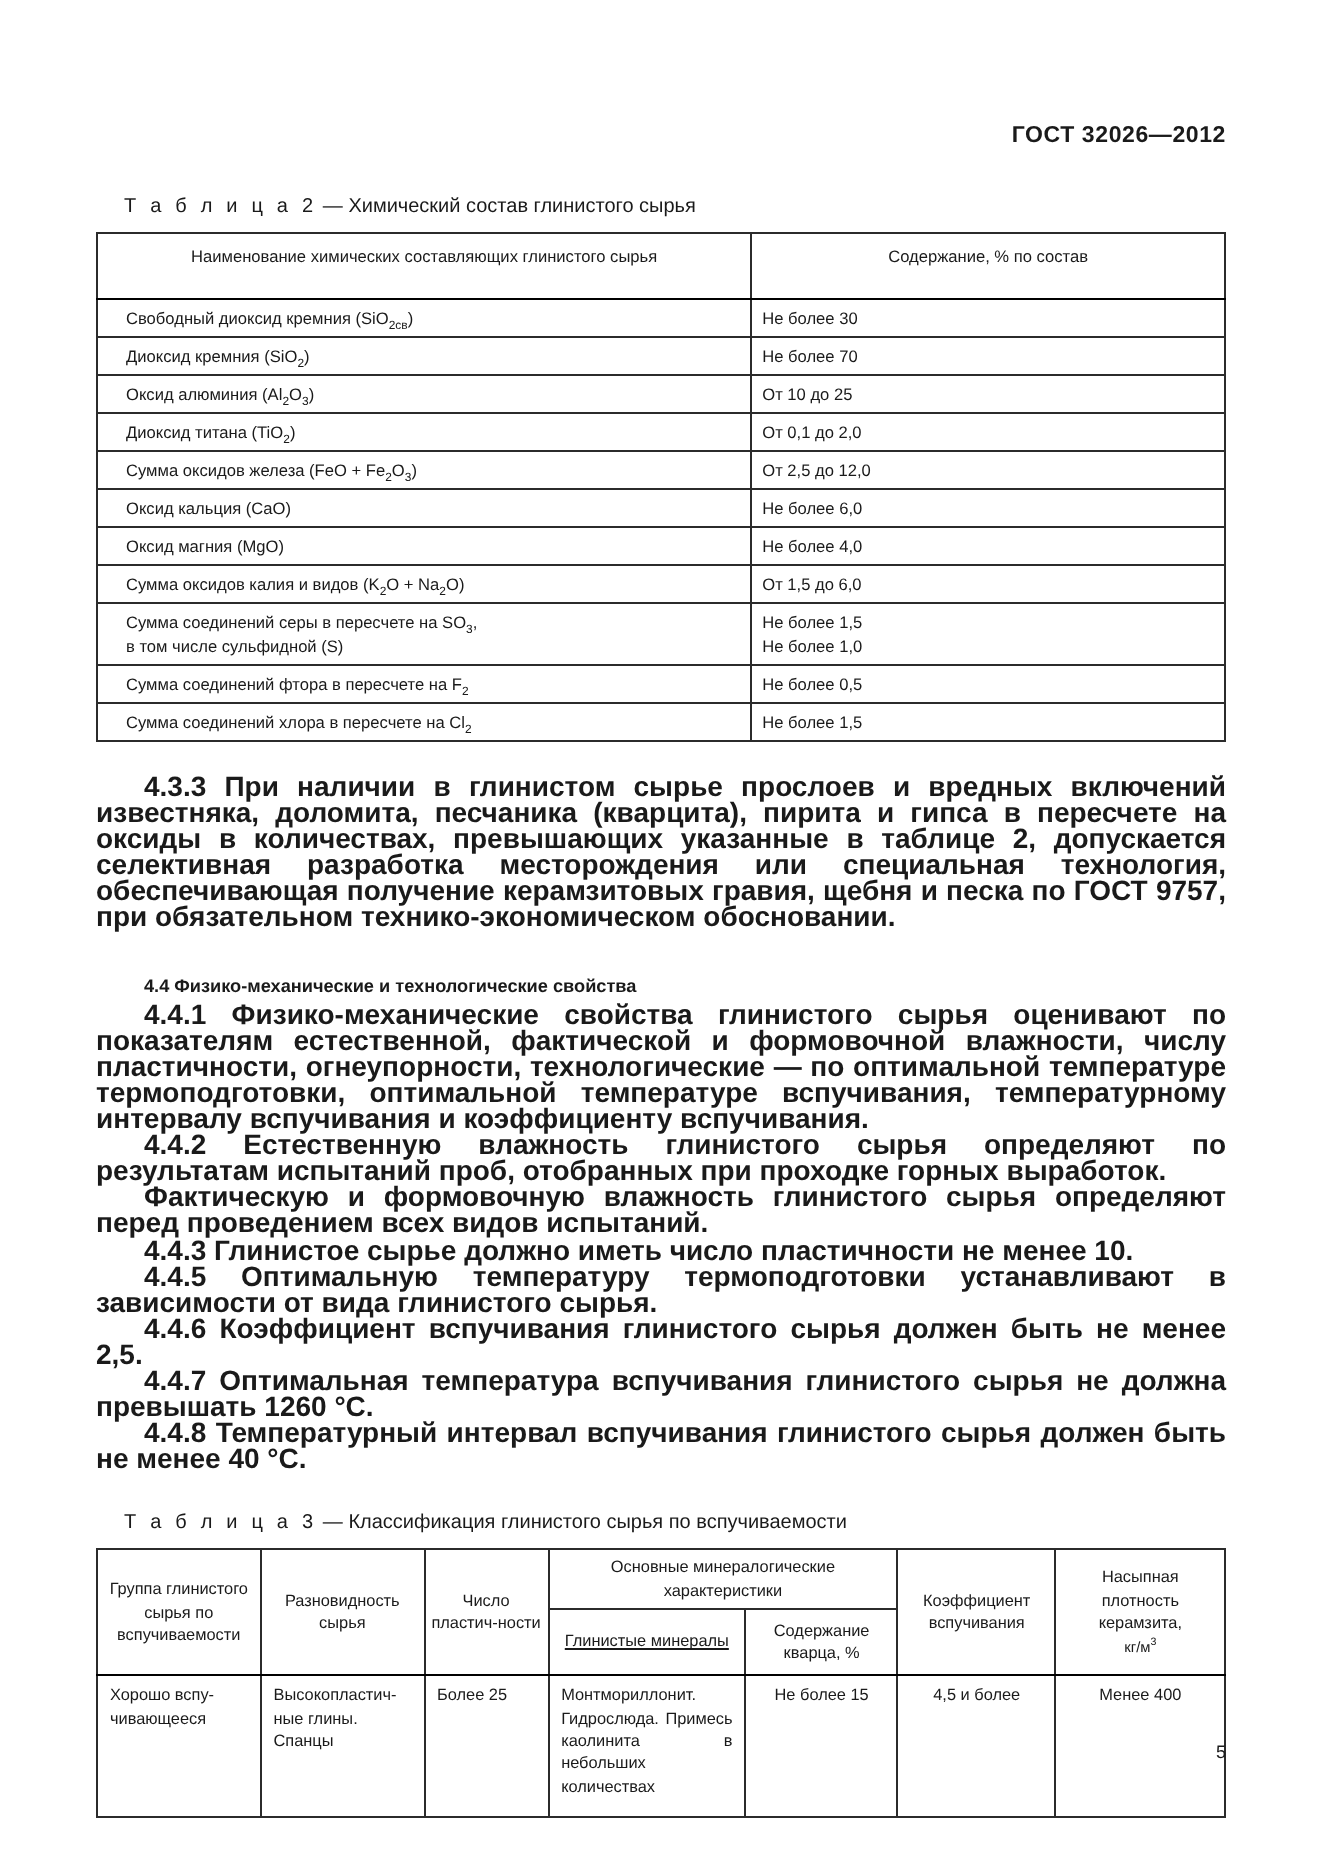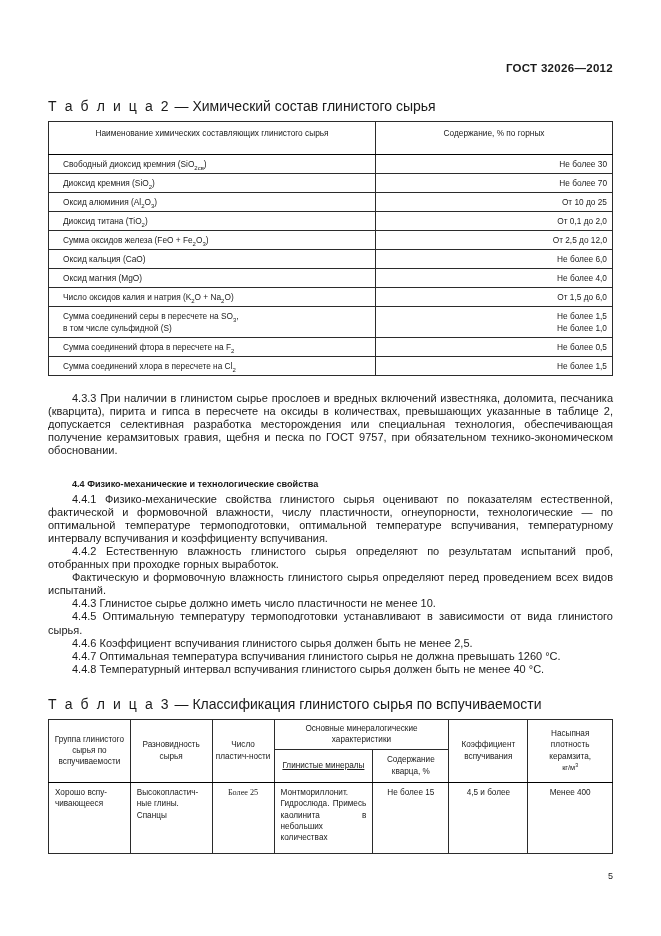--- a/index.html
+++ b/index.html
@@ -29,24 +29,25 @@
     text-align: right;
     font-size: 11.5px;
     font-weight: bold;
     letter-spacing: 0.3px;
     padding-top: 62px;
     height: 16px;
   }
 
   
   .table-caption {
-    font-size: 14px;
+    font-size: 10px;
     margin-top: 20px;
     margin-bottom: 7px;
     white-space: nowrap;
+    margin-left: 14px;
   }
   .table-caption .tcap-word {
     letter-spacing: 2.1px;
   }
 
   
   table.gost {
     border-collapse: collapse;
     width: 100%;
     table-layout: fixed;
@@ -68,46 +69,47 @@
   }
 
   
   #table2 td.name {
     text-align: left;
     padding-left: 14px;
     height: 11px;
     line-height: 12px;
   }
   #table2 td.val {
-    text-align: right;
+    text-align: left;
     line-height: 12px;
   }
   #table2 thead td {
     padding-top: 6px;
     padding-bottom: 16px;
   }
   #table2 td.name.two-line {
     line-height: 12.5px;
     padding-top: 2px;
     padding-bottom: 2px;
   }
   sub { font-size: 0.72em; line-height: 0; }
   sup { font-size: 0.72em; line-height: 0; }
 
   
   .body-block {
     margin-top: 16px;
   }
   p.para {
     margin: 0;
-    font-size: 11px;
+    font-size: 14px;
     line-height: 13.1px;
     text-align: justify;
     text-indent: 24px;
     hyphens: manual;
+    font-weight: bold;
   }
   h3.sec {
     margin: 21px 0 1px 0;
     font-size: 9.1px;
     line-height: 13.1px;
     font-weight: bold;
     text-indent: 24px;
   }
 
   
@@ -151,21 +153,21 @@
   </div>
 
   <table class="gost" id="table2">
     <colgroup>
         <col style="width:58%">
         <col style="width:42%">
       </colgroup>
     <thead>
       <tr>
         <td>Наименование химических составляющих глинистого сырья</td>
-        <td>Содержание, % по горных</td>
+        <td>Содержание, % по состав</td>
       </tr>
     </thead>
     <tbody>
       <tr>
         <td class="name"><span>Свободный диоксид кремния (SiO</span><sub>2св</sub><span>)</span></td>
         <td class="val">Не более 30</td>
       </tr>
       <tr>
         <td class="name"><span>Диоксид кремния (SiO</span><sub>2</sub><span>)</span></td>
         <td class="val">Не более 70</td>
@@ -184,21 +186,21 @@
       </tr>
       <tr>
         <td class="name">Оксид кальция (CaO)</td>
         <td class="val">Не более 6,0</td>
       </tr>
       <tr>
         <td class="name">Оксид магния (MgO)</td>
         <td class="val">Не более 4,0</td>
       </tr>
       <tr>
-        <td class="name"><span>Число оксидов калия и натрия (K</span><sub>2</sub><span>O + Na</span><sub>2</sub><span>O)</span></td>
+        <td class="name"><span>Сумма оксидов калия и видов (K</span><sub>2</sub><span>O + Na</span><sub>2</sub><span>O)</span></td>
         <td class="val">От 1,5 до 6,0</td>
       </tr>
       <tr>
         <td class="name two-line">
           <span>Сумма соединений серы в пересчете на SO</span><sub>3</sub><span>,</span><br>
           <span>в том числе сульфидной (S)</span>
         </td>
         <td class="val">
           <span>Не более 1,5</span><br>
           <span>Не более 1,0</span>
@@ -258,21 +260,21 @@
       </tr>
       <tr>
         <td style="height:26px;text-decoration:underline;">Глинистые минералы</td>
         <td style="height:26px;">Содержание кварца, %</td>
       </tr>
     </thead>
     <tbody>
       <tr>
         <td>Хорошо вспу-чивающееся</td>
         <td>Высокопластич-ные глины. Спанцы</td>
-        <td class="c" style="text-align:center;font-family:Liberation Serif, serif;">Более 25</td>
+        <td class="c" style="text-align:left;">Более 25</td>
         <td class="just">Монтмориллонит. Гидрослюда. Примесь каолинита в небольших количествах</td>
         <td class="c">Не более 15</td>
         <td class="c">4,5 и более</td>
         <td class="c">Менее 400</td>
       </tr>
     </tbody>
   </table>
 
   <div class="page-number">5</div>
 

